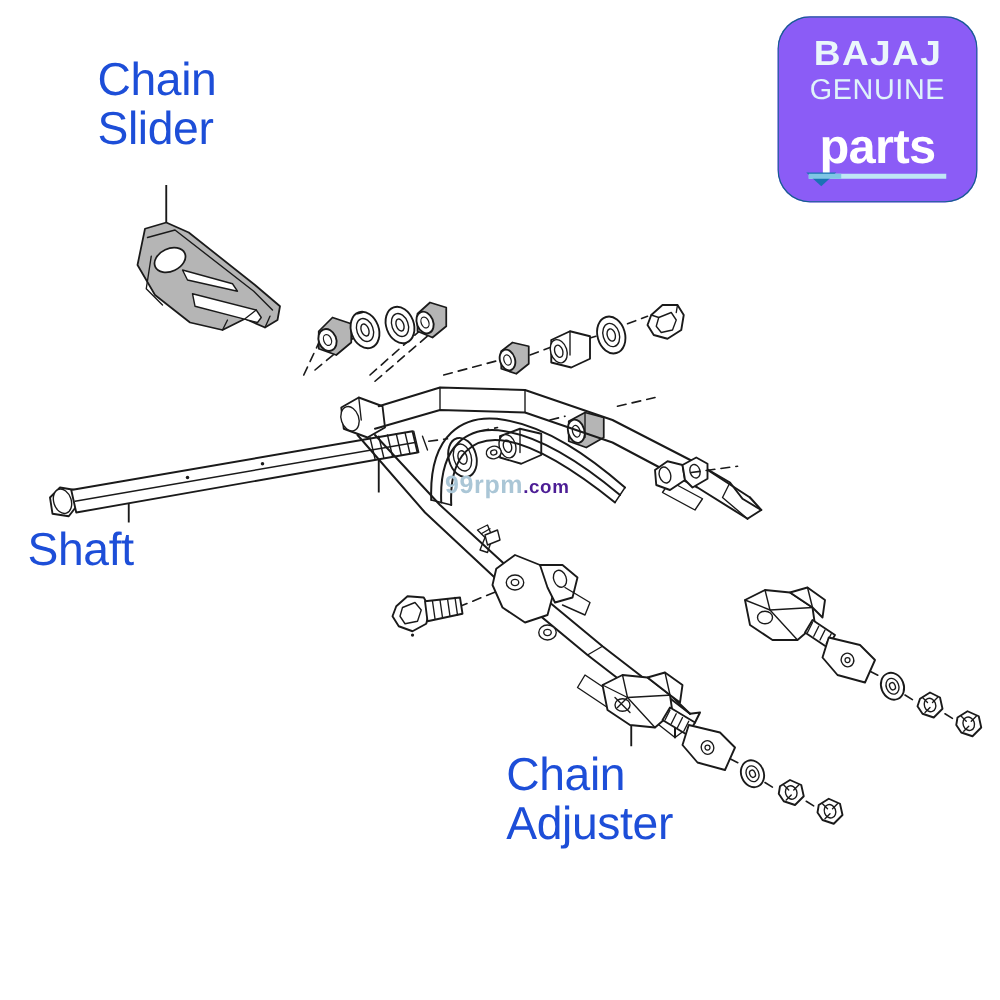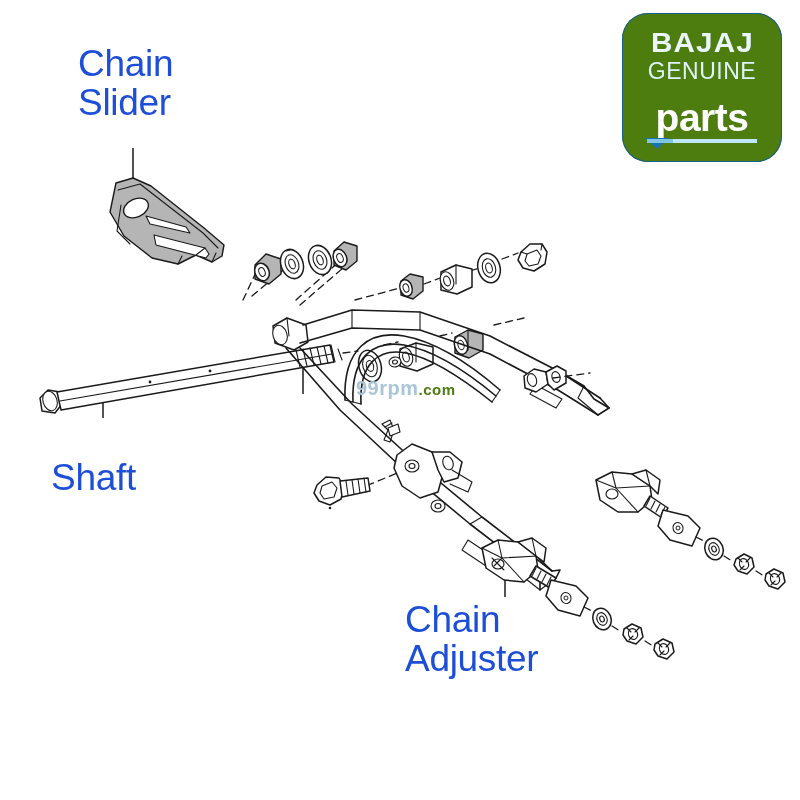--- a/index.html
+++ b/index.html
@@ -29,33 +29,33 @@
     color: #1d4ed8;
     font-family: "Liberation Sans", sans-serif;
     font-size: 37px;
     font-weight: 400;
     line-height: 1.06;
     letter-spacing: -0.3px;
     white-space: pre-line;
     user-select: none;
   }
   #label-chain-slider { left: 78px; top: 44px; }
-  #label-shaft        { left: 51px; top: 420px; margin-top: 38px; }
+  #label-shaft        { left: 22px; top: 420px; }
   #label-swing-arm    { left: 205px; top: 395px; }
   #label-chain-adjuster { left: 405px; top: 600px; }
 
   
   #brand-logo {
     position: absolute;
     left: 622px;
     top: 13px;
     width: 160px;
     height: 149px;
     border-radius: 26px;
-    background: #4d7c0f;
+    background: #8b5cf6;
     box-shadow: 0 0 0 1px #15608f inset;
     overflow: hidden;
   }
   #brand-logo .logo-inner {
     position: absolute;
     left: 0; right: 0; top: 0; bottom: 0;
     display: flex;
     flex-direction: column;
     align-items: center;
     justify-content: center;
@@ -122,21 +122,21 @@
     top: 377px;
     font-family: "Liberation Sans", sans-serif;
     font-size: 20px;
     font-weight: bold;
     color: #aac6d6;
     letter-spacing: 0.5px;
     user-select: none;
   }
   #watermark .wm-tld {
     font-size: 15px;
-    color: #4d7c0f;
+    color: #4c1d95;
   }
 </style>
 </head>
 <body>
 
 <div id="page">
 
   <svg id="diagram-svg" viewBox="0 0 800 800">
     <defs>
       <style>

